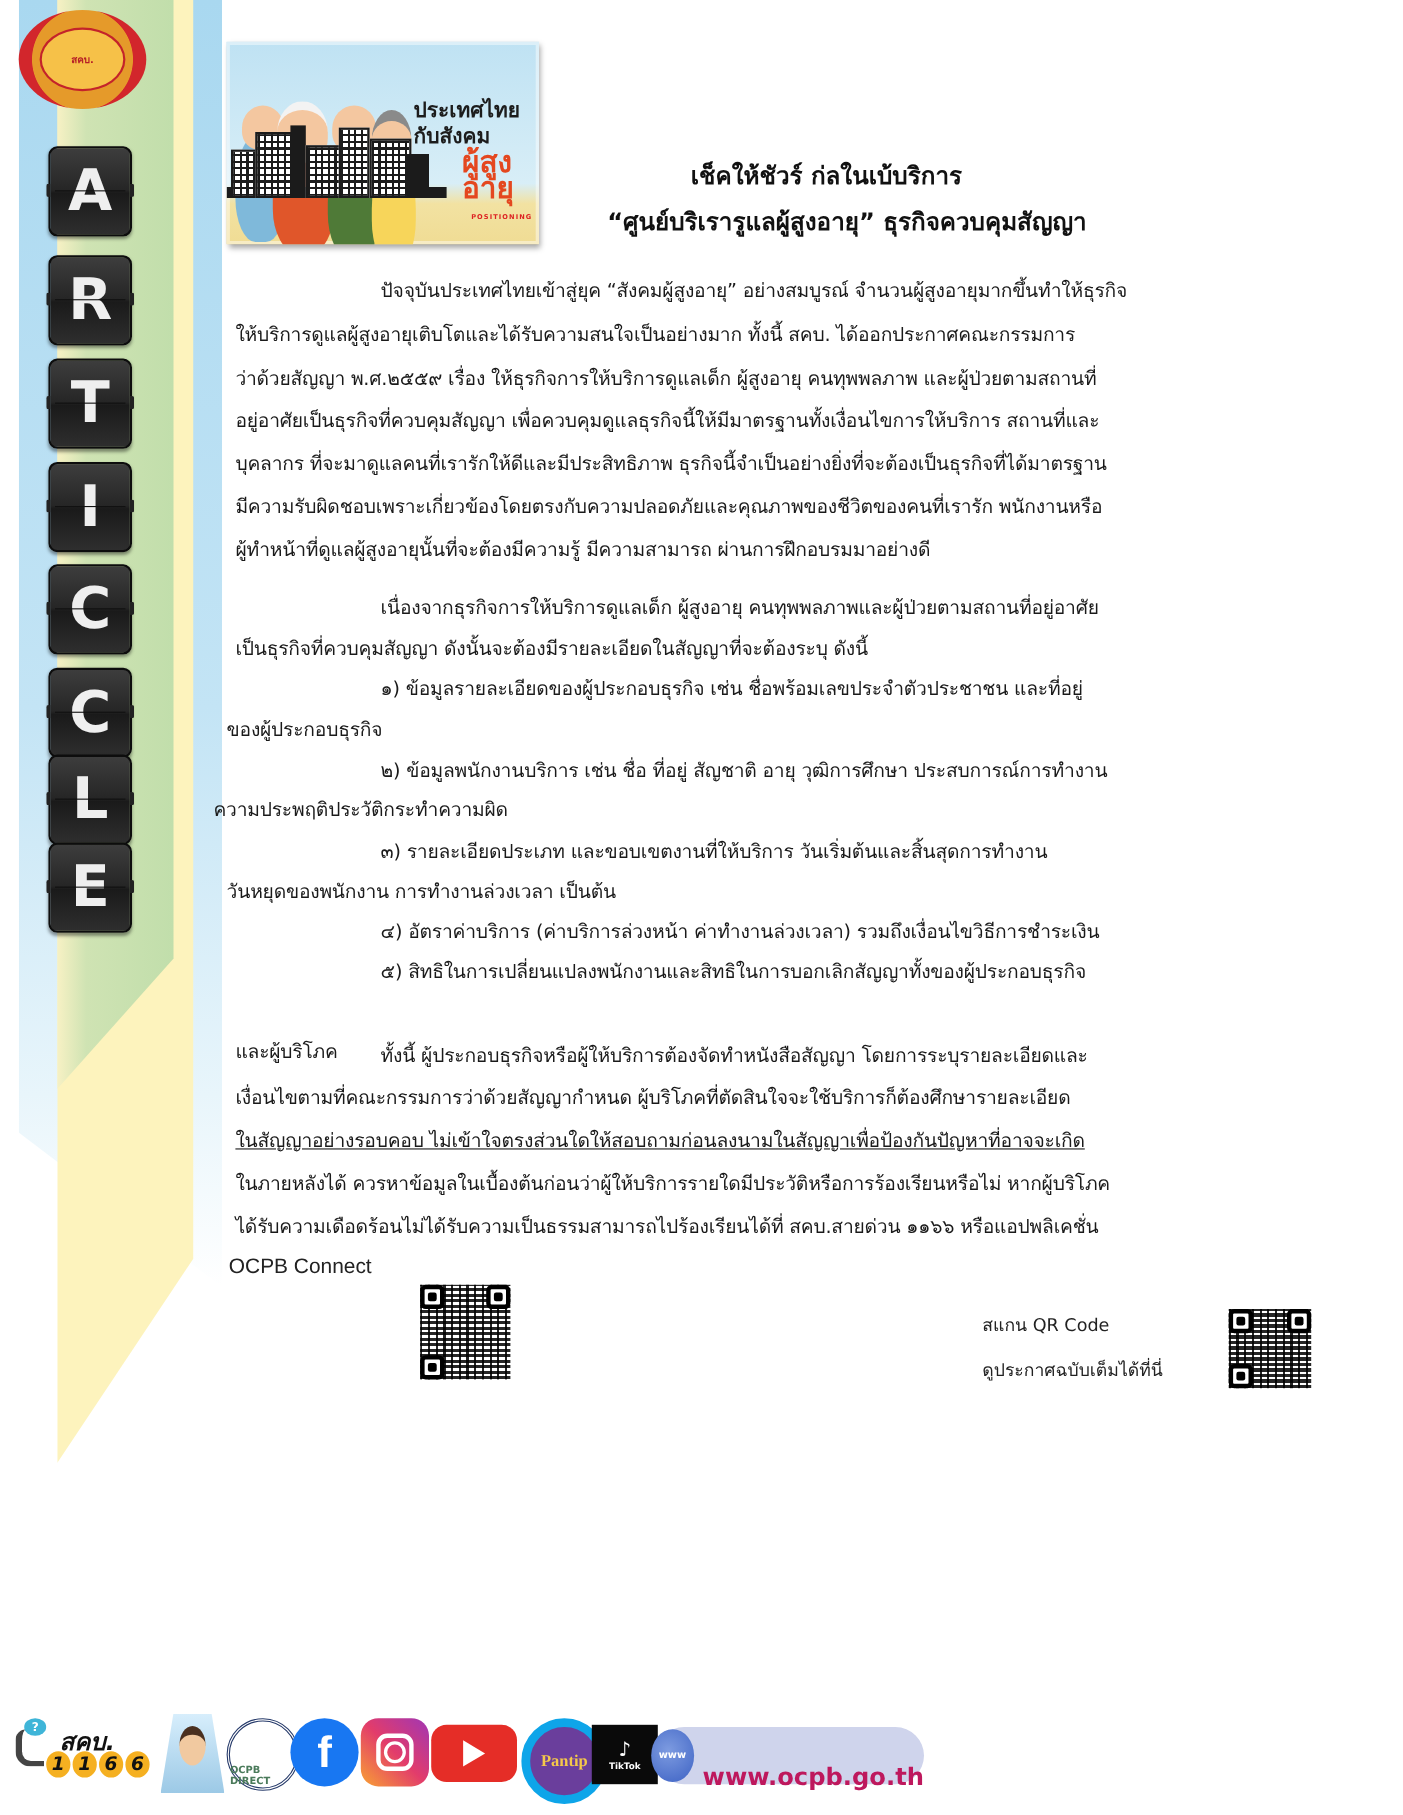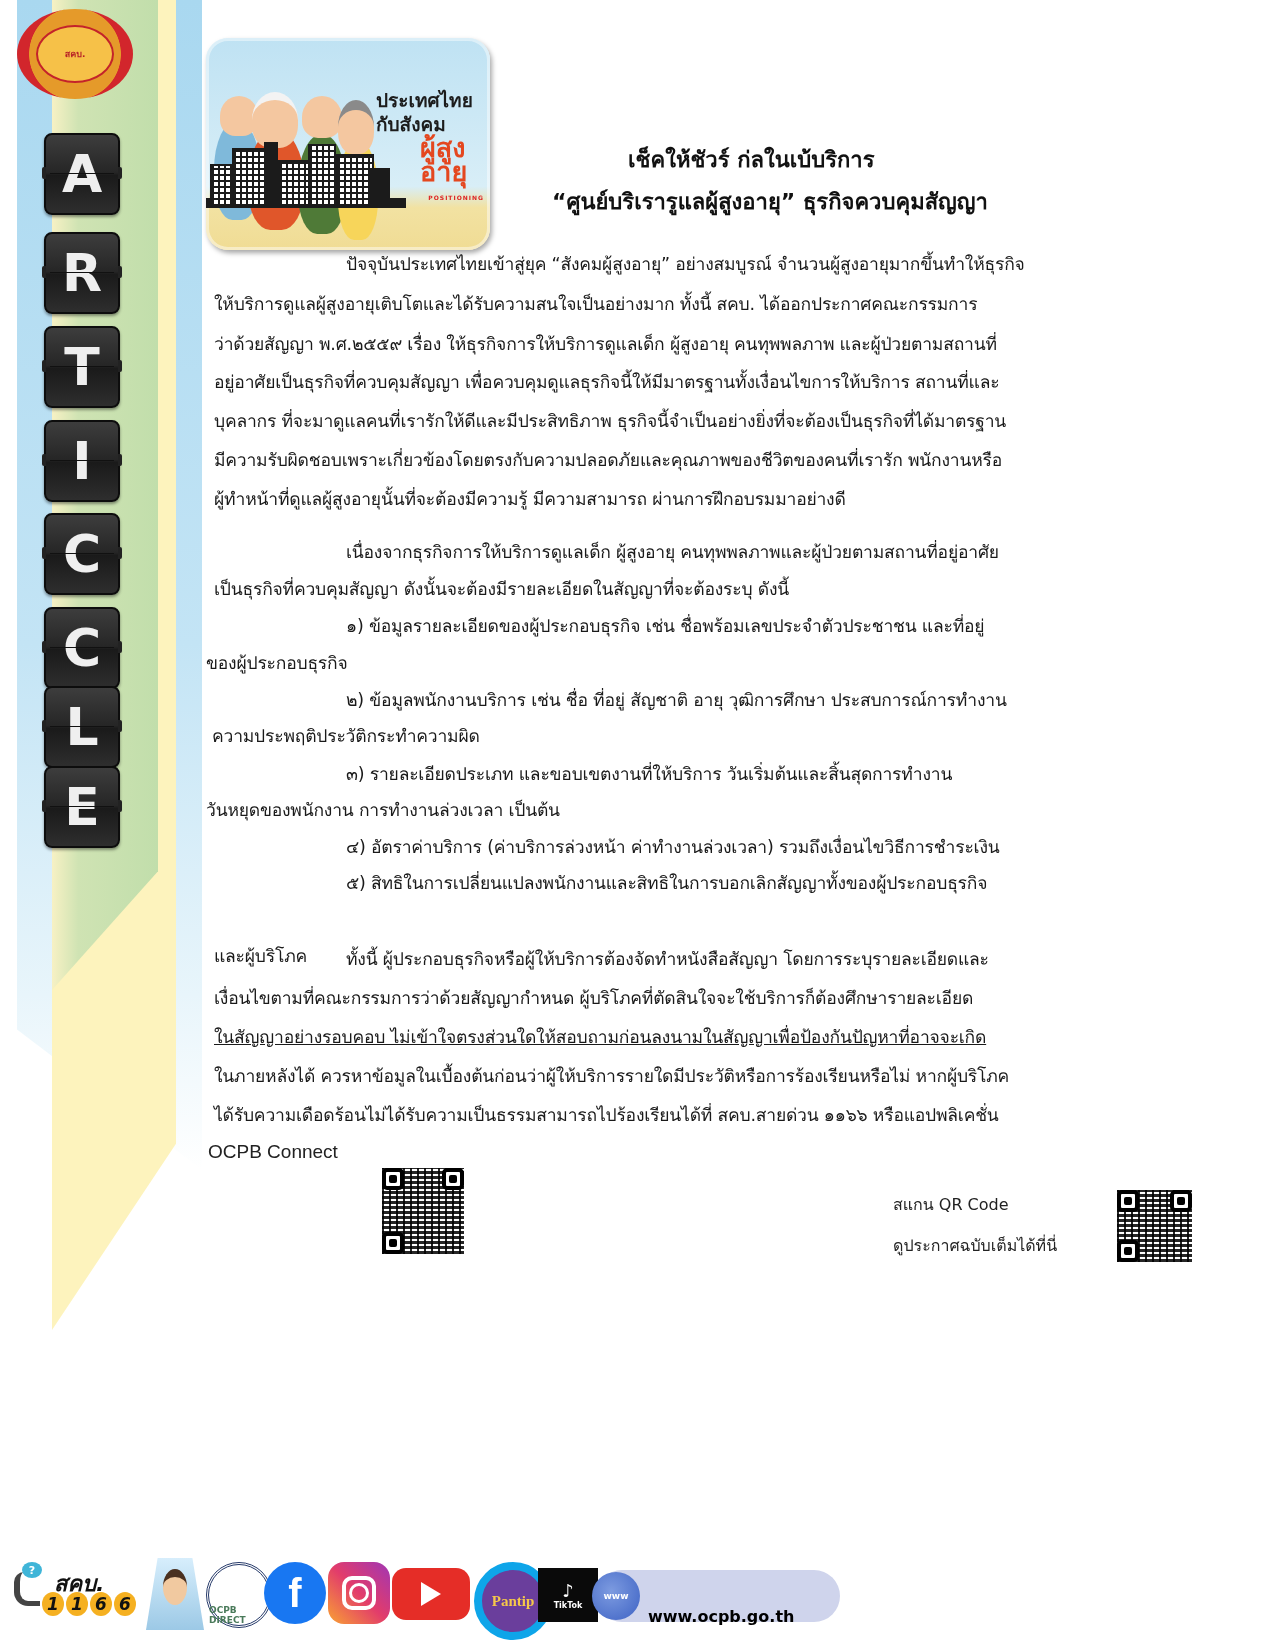--- a/index.html
+++ b/index.html
@@ -48,25 +48,24 @@
   }
   .tile::after {
     content: ""; position: absolute; left: 4px; right: 4px; top: 38px; height: 1px; background: #111;
   }
   .tile::before {
     content: ""; position: absolute; left: -4px; right: -4px; top: 32px; height: 12px;
     border-left: 4px solid #222; border-right: 4px solid #222; border-radius: 2px;
   }
   
   .poster {
-    position: absolute; left: 206px; top: 38px; width: 284px; height: 212px;
+    position: absolute; left: 206px; top: 38px; width: 284px; height: 184px;
     background: linear-gradient(180deg, #bfe2f3 0%, #d8eef7 70%, #f2e2a2 80%, #f0dc94 100%);
     box-shadow: 2px 3px 5px rgba(0,0,0,.35), inset 0 0 0 3px rgba(255,255,255,.45);
     overflow: hidden;
-    border-radius: 22px;
   }
   .poster .people { position: absolute; left: 8px; top: 52px; }
   .person { position: absolute; border-radius: 50% 50% 40% 40%; }
   .poster-text {
     position: absolute; left: 170px; top: 50px; width: 108px;
     font-weight: bold; font-size: 19px; line-height: 24px; color: #1c1c1c;
   }
   .poster-text .red { color: #e4471f; font-size: 27px; margin-left: 44px; }
   .poster-text .pos { font-size: 6px; color: #d22; letter-spacing: 1px; display: block; text-align: right; margin-top: 2px; }
   .city { position: absolute; left: 0; bottom: 42px; height: 70px; width: 200px; }
@@ -99,21 +98,21 @@
   .hotline .num { position: absolute; left: 28px; top: 26px; display: flex; gap: 2px; }
   .hotline .num span { width: 22px; height: 24px; border-radius: 50%; background: #f5b021; color: #111; font-size: 17px; font-weight: 900; font-style: italic; display: flex; align-items: center; justify-content: center; }
   .phone { position: absolute; left: 0; top: 6px; width: 26px; height: 34px; border-radius: 10px 0 0 14px; border-left: 6px solid #444; border-bottom: 5px solid #444; box-sizing: border-box; }
   .bubble { position: absolute; left: 8px; top: -4px; width: 20px; height: 16px; border-radius: 50%; background: #3fb5d8; color: #fff; font-size: 11px; display: flex; align-items: center; justify-content: center; }
   .circle { width: 62px; height: 62px; border-radius: 50%; color: #fff; font-size: 40px; }
   .www-pill {
     position: absolute; left: 596px; top: 20px; width: 244px; height: 52px; border-radius: 26px;
     background: #cfd4ec; display: flex; align-items: center;
   }
   .www-globe { width: 48px; height: 48px; border-radius: 50%; background: radial-gradient(circle at 40% 40%, #7d9be0, #3d62c4); margin-left: -4px; color: #fff; font-size: 9px; display:flex; align-items:center; justify-content:center; font-weight: bold; }
-  .www-text { font-family: "DejaVu Sans", sans-serif; font-size: 16px; color: #000000; margin-left: 8px; font-weight: 600; margin-top: 41px; }
+  .www-text { font-family: "DejaVu Sans", sans-serif; font-size: 22px; color: #be185d; margin-left: 8px; font-weight: 600; margin-top: 41px; }
   .org-name { position: absolute; left: 866px; top: 30px; font-size: 22px; font-weight: bold; color: #5a4a9c; white-space: nowrap; }
 </style>
 </head>
 <body>
 
 <div class="ribbon">
   <div class="rb-blue"></div>
   <div class="rb-yellow"></div>
   <div class="rb-green"></div>
 </div>
@@ -188,21 +187,21 @@
 <div class="line" style="left:214px; top:407px;">บุคลากร ที่จะมาดูแลคนที่เรารักให้ดีและมีประสิทธิภาพ ธุรกิจนี้จำเป็นอย่างยิ่งที่จะต้องเป็นธุรกิจที่ได้มาตรฐาน</div>
 <div class="line" style="left:214px; top:446px;">มีความรับผิดชอบเพราะเกี่ยวข้องโดยตรงกับความปลอดภัยและคุณภาพของชีวิตของคนที่เรารัก  พนักงานหรือ</div>
 <div class="line" style="left:214px; top:485px;">ผู้ทำหน้าที่ดูแลผู้สูงอายุนั้นที่จะต้องมีความรู้ มีความสามารถ ผ่านการฝึกอบรมมาอย่างดี</div>
 
 <div class="line" style="left:346px; top:538px;">เนื่องจากธุรกิจการให้บริการดูแลเด็ก ผู้สูงอายุ คนทุพพลภาพและผู้ป่วยตามสถานที่อยู่อาศัย</div>
 <div class="line" style="left:214px; top:575px;">เป็นธุรกิจที่ควบคุมสัญญา ดังนั้นจะต้องมีรายละเอียดในสัญญาที่จะต้องระบุ ดังนี้</div>
 
 <div class="line" style="left:346px; top:612px;">๑) ข้อมูลรายละเอียดของผู้ประกอบธุรกิจ เช่น ชื่อพร้อมเลขประจำตัวประชาชน และที่อยู่</div>
 <div class="line" style="left:206px; top:649px;">ของผู้ประกอบธุรกิจ</div>
 <div class="line" style="left:346px; top:686px;">๒) ข้อมูลพนักงานบริการ เช่น ชื่อ ที่อยู่ สัญชาติ อายุ วุฒิการศึกษา ประสบการณ์การทำงาน</div>
-<div class="line" style="left:212px; top:722px;">ความประพฤติประวัติกระทำความผิด</div>
+<div class="line" style="left:194px; top:722px;">ความประพฤติประวัติกระทำความผิด</div>
 <div class="line" style="left:346px; top:760px;">๓) รายละเอียดประเภท และขอบเขตงานที่ให้บริการ วันเริ่มต้นและสิ้นสุดการทำงาน</div>
 <div class="line" style="left:206px; top:796px;">วันหยุดของพนักงาน การทำงานล่วงเวลา เป็นต้น</div>
 <div class="line" style="left:346px; top:833px;">๔) อัตราค่าบริการ (ค่าบริการล่วงหน้า ค่าทำงานล่วงเวลา) รวมถึงเงื่อนไขวิธีการชำระเงิน</div>
 <div class="line" style="left:346px; top:869px;">๕) สิทธิในการเปลี่ยนแปลงพนักงานและสิทธิในการบอกเลิกสัญญาทั้งของผู้ประกอบธุรกิจ</div>
 <div class="line" style="left:214px; top:942px;">และผู้บริโภค</div>
 
 <div class="line" style="left:346px; top:945px;">ทั้งนี้ ผู้ประกอบธุรกิจหรือผู้ให้บริการต้องจัดทำหนังสือสัญญา โดยการระบุรายละเอียดและ</div>
 <div class="line" style="left:214px; top:984px;">เงื่อนไขตามที่คณะกรรมการว่าด้วยสัญญากำหนด ผู้บริโภคที่ตัดสินใจจะใช้บริการก็ต้องศึกษารายละเอียด</div>
 <div class="line" style="left:214px; top:1023px;text-decoration:underline;">ในสัญญาอย่างรอบคอบ ไม่เข้าใจตรงส่วนใดให้สอบถามก่อนลงนามในสัญญาเพื่อป้องกันปัญหาที่อาจจะเกิด</div>
 <div class="line" style="left:214px; top:1062px;">ในภายหลังได้ ควรหาข้อมูลในเบื้องต้นก่อนว่าผู้ให้บริการรายใดมีประวัติหรือการร้องเรียนหรือไม่ หากผู้บริโภค</div>

